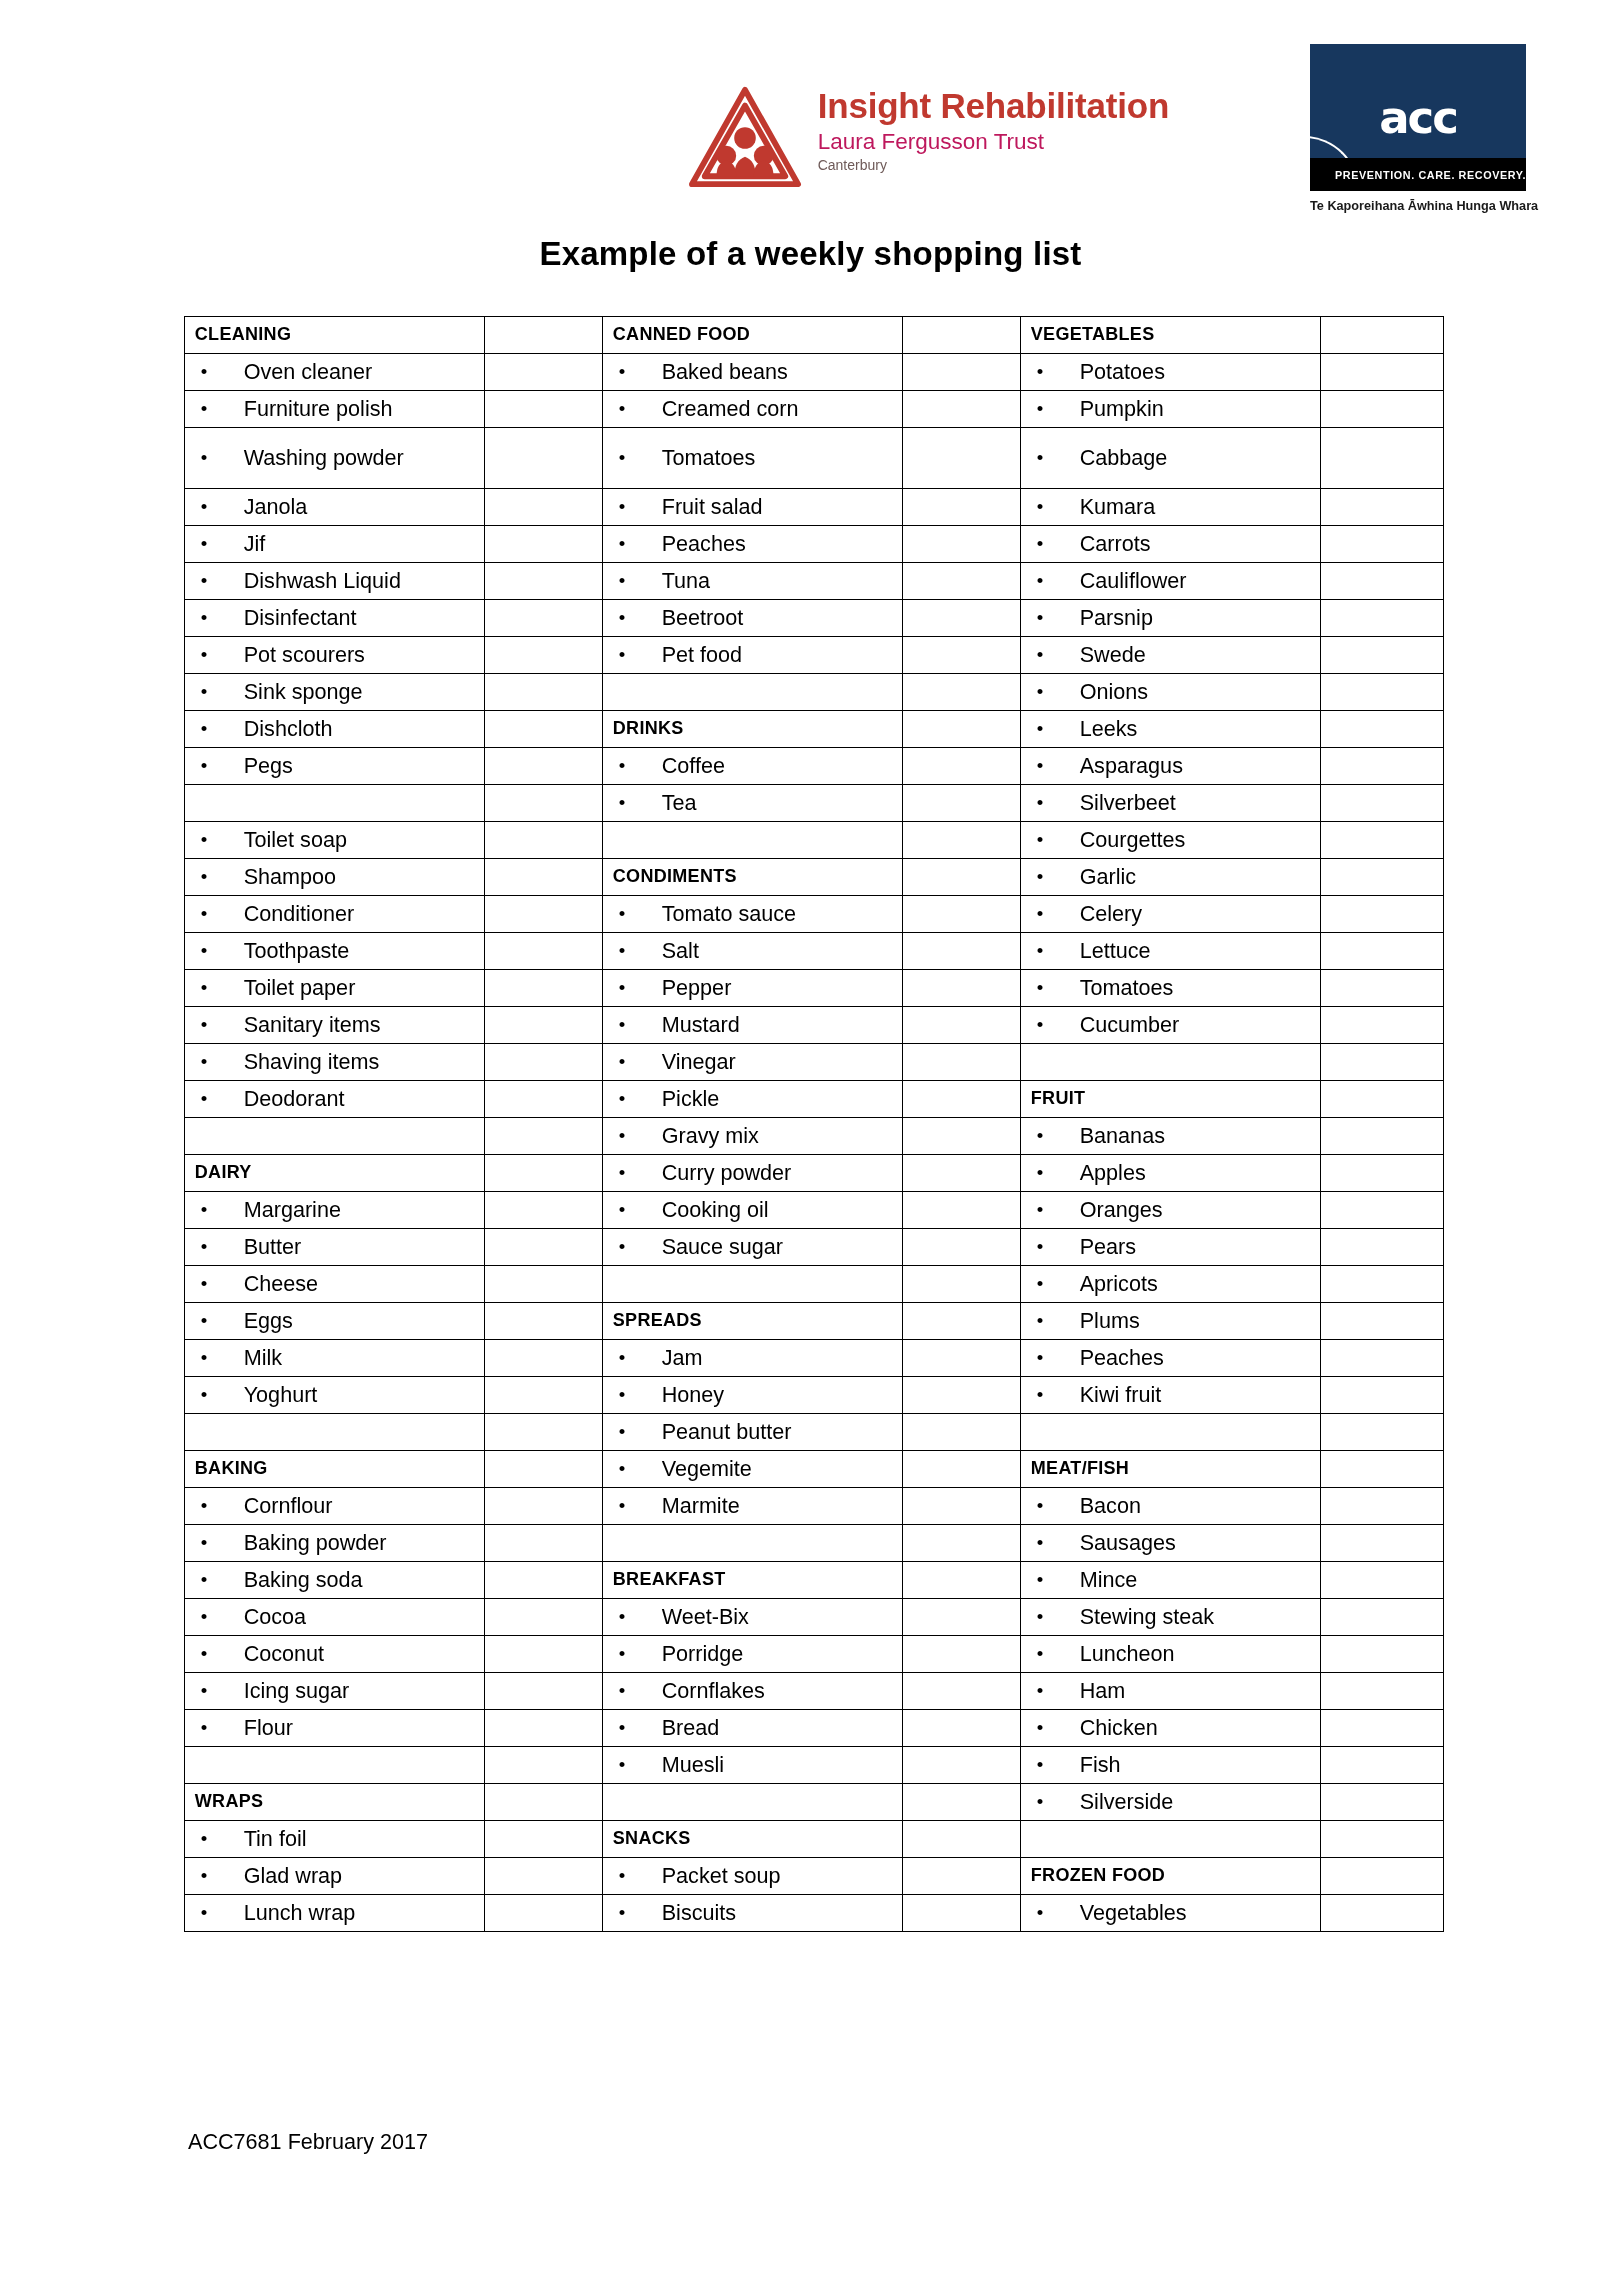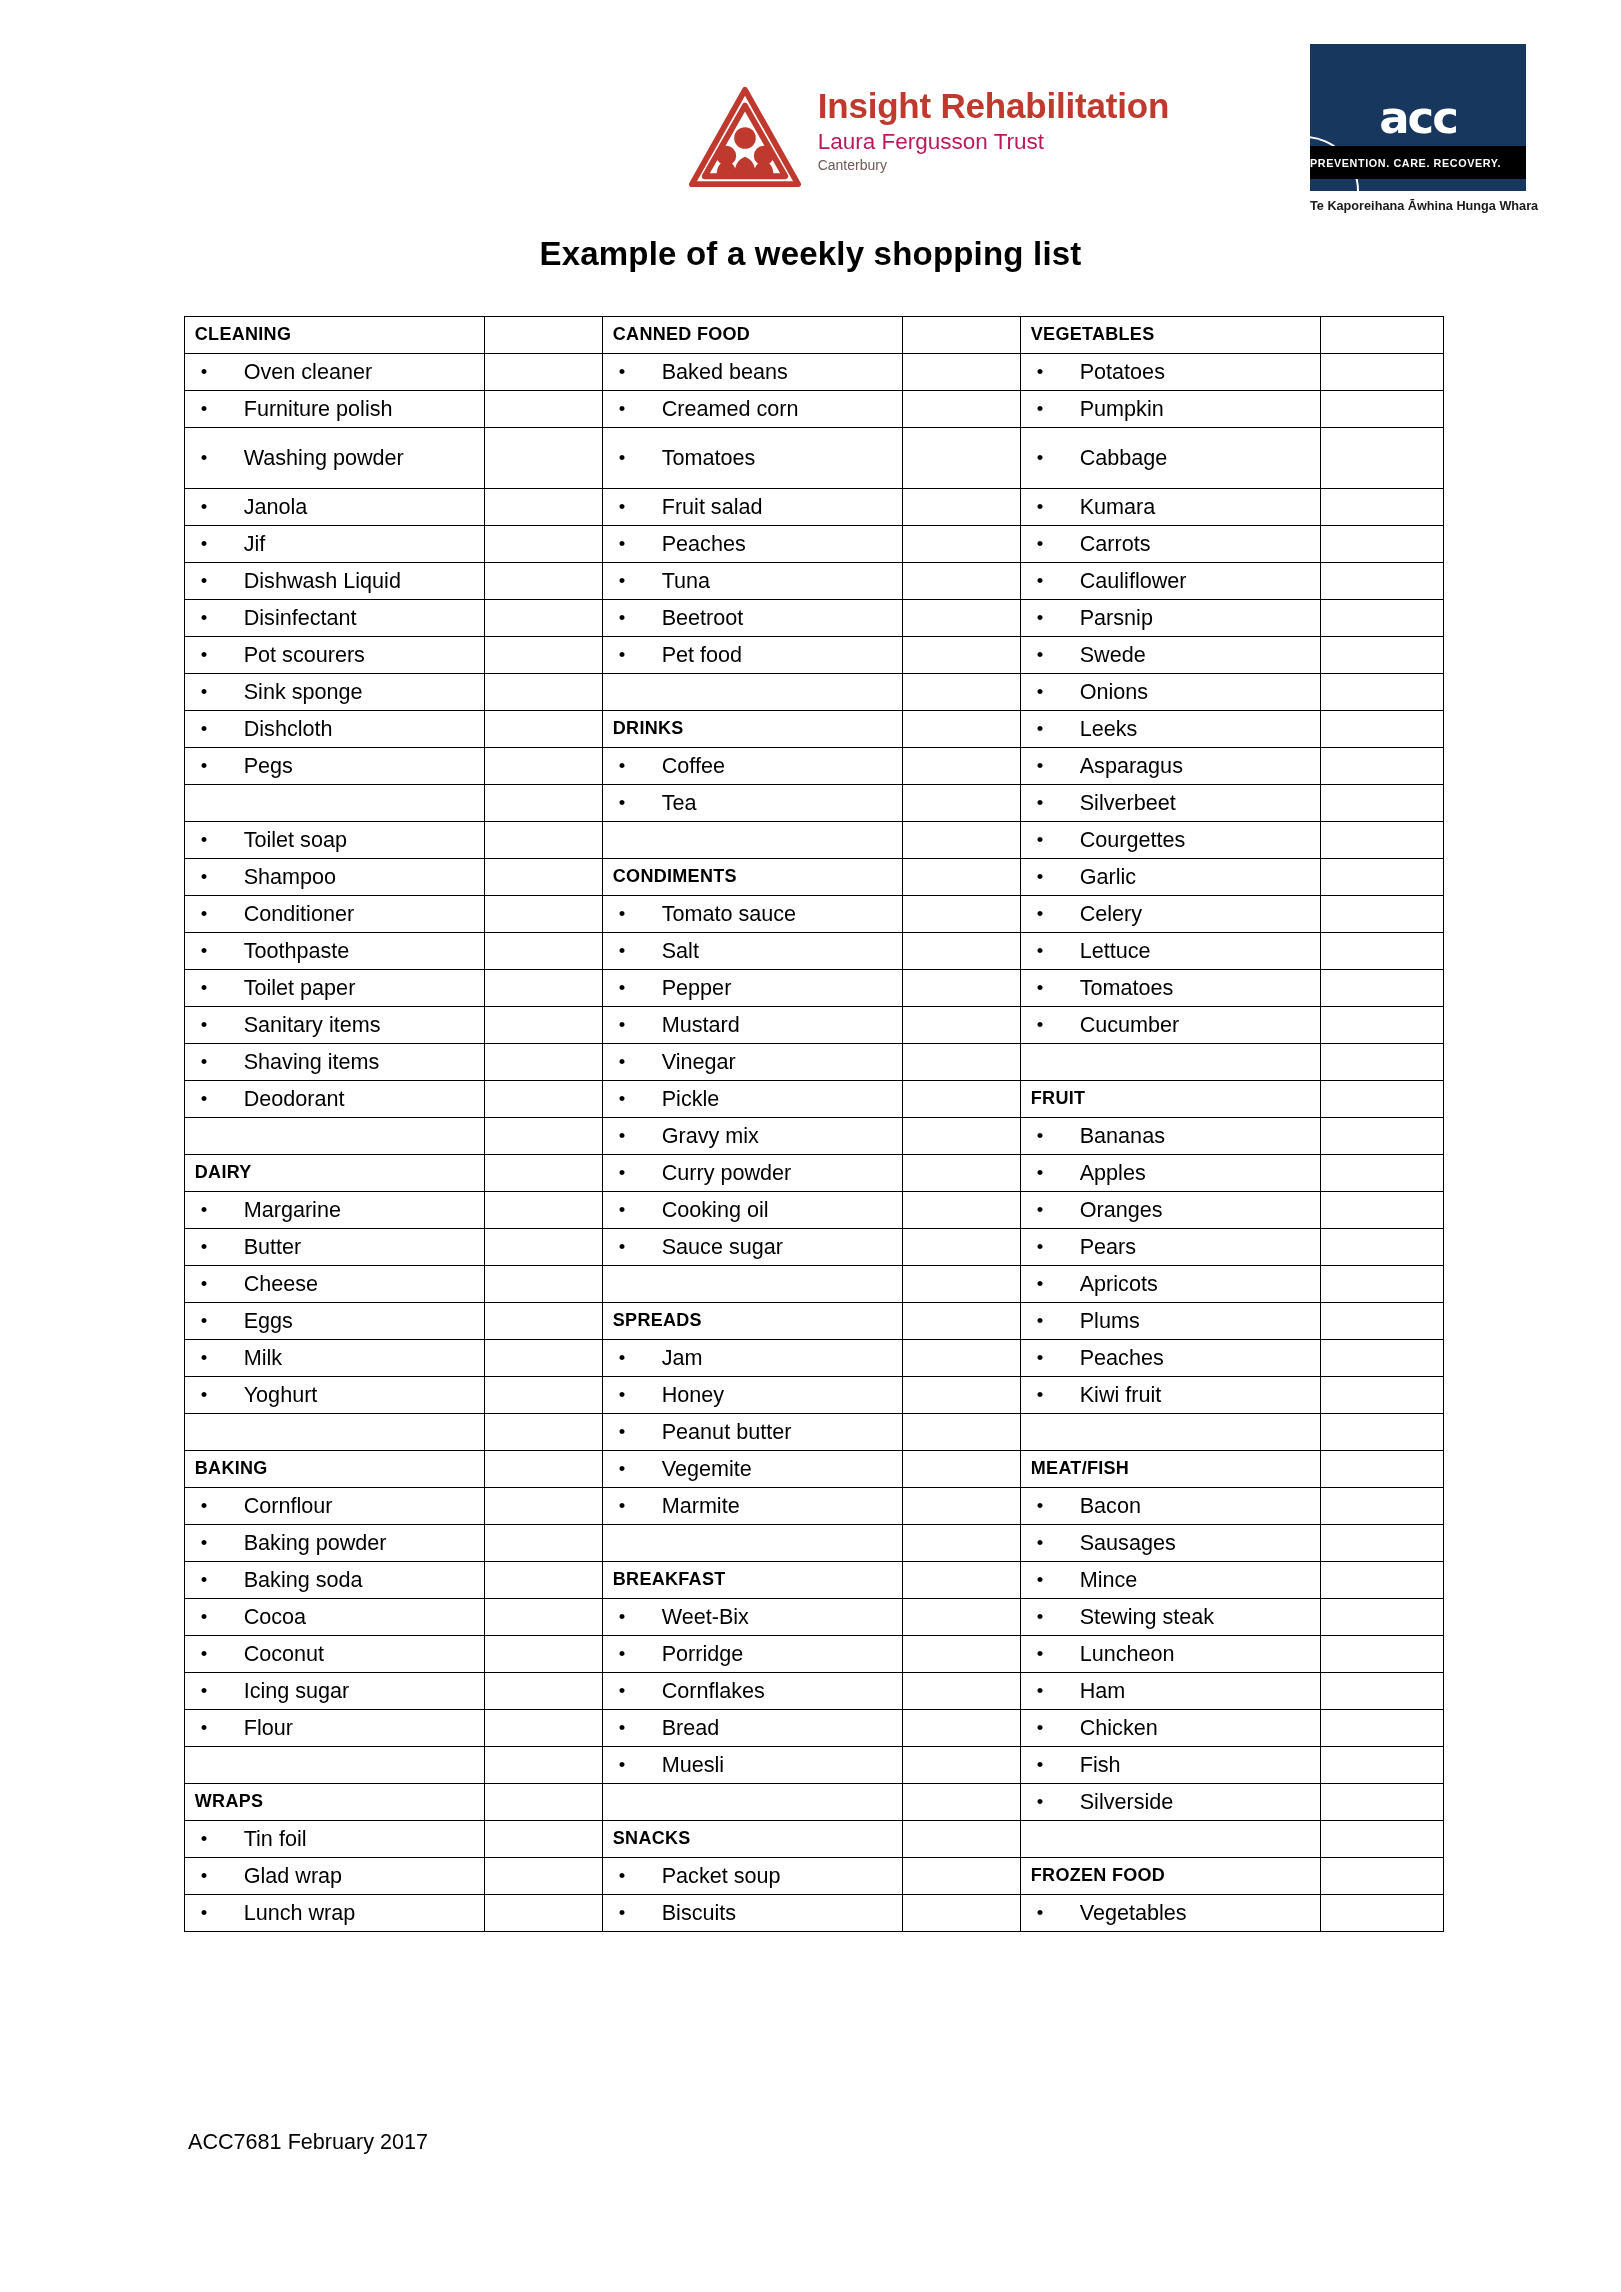--- a/index.html
+++ b/index.html
@@ -55,23 +55,23 @@
   .acc-wordmark {
     position: absolute; left: 0; right: 0; top: 47px;
     text-align: center;
     color: #ffffff;
     font-size: 45px;
     font-weight: 700;
     letter-spacing: -2px;
     font-family: "DejaVu Sans", sans-serif;
   }
   .acc-strip {
-    position: absolute; left: 0; right: 0; bottom: 12px;
+    position: absolute; left: 0; right: 0; bottom: 0;
     height: 33px; background: #000000;
-    display: flex; align-items: center; justify-content: flex-start;
+    display: flex; align-items: center; justify-content: flex-end;
   }
   .acc-strip span {
     color: #ffffff; font-size: 10.8px; font-weight: 700;
     letter-spacing: 0.6px;
   }
   .acc-curve {
     position: absolute; left: -5.9px; bottom: 0; width: 55px; height: 55px;
     background: #17375e;
     border-top-right-radius: 55px;
     border-top: 2.9px solid #ffffff;

